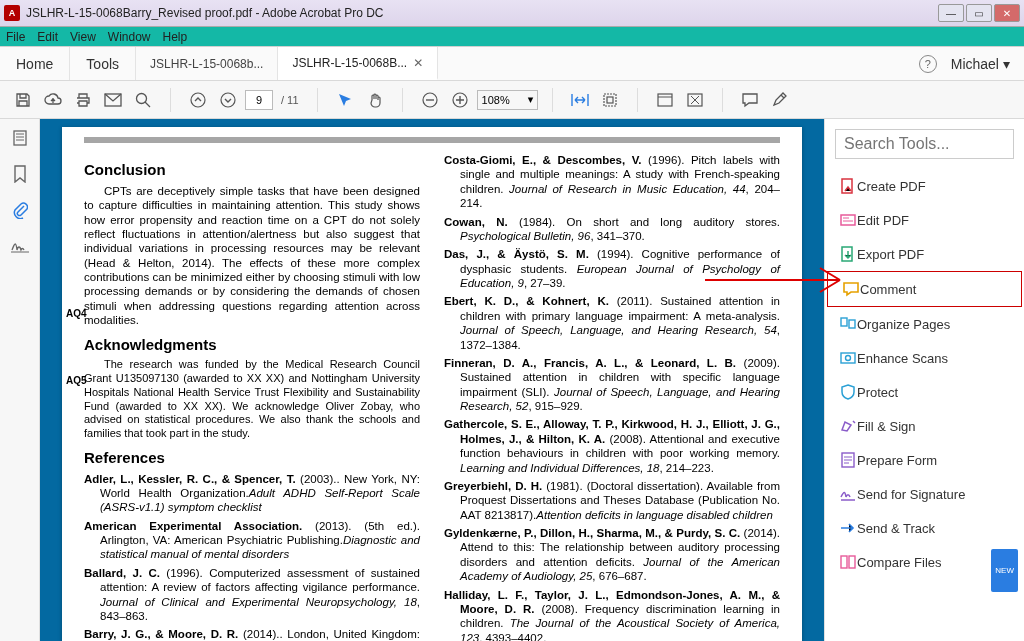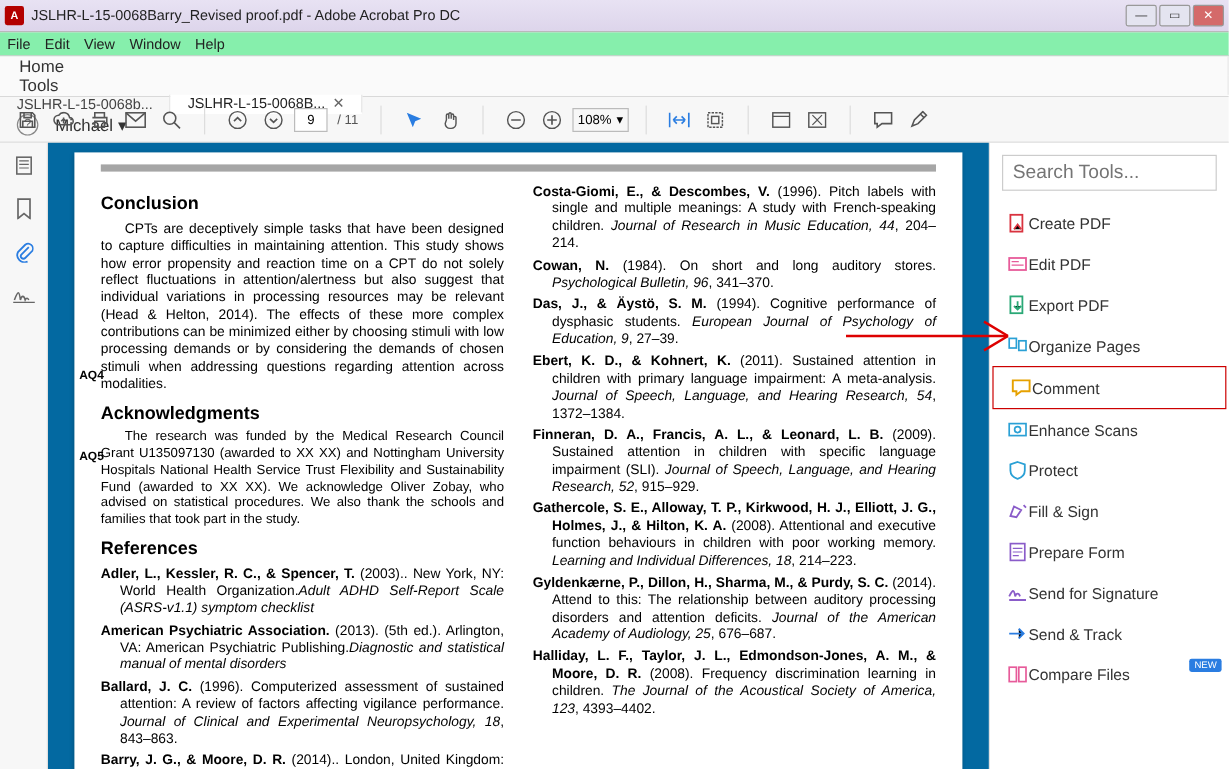--- a/index.html
+++ b/index.html
@@ -7,42 +7,42 @@
 
 
 .title-bar { height: 27px; background: linear-gradient(#e8e2f3, #ddd5eb); border-bottom: 1px solid #aaa; display: flex; align-items: center; padding: 0 4px; }
 .title-bar .app-icon { width: 16px; height: 16px; background: #b30000; border-radius: 2px; margin-right: 6px; display:flex;align-items:center;justify-content:center;color:#fff;font-size:9px;font-weight:bold;}
 .title-bar .title-text { font-size: 12px; color: #222; flex: 1; }
 .win-controls { display: flex; gap: 2px; }
 .win-btn { width: 26px; height: 18px; background: #e4e4f0; border: 1px solid #999; border-radius: 2px; display:flex;align-items:center;justify-content:center;font-size:10px;color:#333; }
 .win-btn.close { background: #d46a6a; color:#fff; }
 
 
-.menu-bar { height: 20px; background: #86efac; border-bottom: 1px solid #d0d0d0; display: flex; align-items: center; padding-left: 6px; gap: 12px; font-size: 12px; color: #222; }
+.menu-bar { height: 20px; background: #14b8a6; border-bottom: 1px solid #d0d0d0; display: flex; align-items: center; padding-left: 6px; gap: 12px; font-size: 12px; color: #222; }
 .menu-bar span { cursor: default; }
 
 
-.top-row { height: 34px; background: #fafafa; border-bottom: 1px solid #d9d9d9; display: flex; align-items: stretch; flex-direction: column; }
+.top-row { height: 34px; background: #fafafa; border-bottom: 1px solid #d9d9d9; display: flex; align-items: stretch; }
 .top-row .home, .top-row .tools { padding: 0 16px; display:flex; align-items:center; font-size: 14px; color: #333; border-right: 1px solid #e4e4e4; }
 .doc-tabs { display: flex; flex: 1; }
 .doc-tab { padding: 0 14px; display:flex; align-items:center; font-size: 12px; color:#444; border-right:1px solid #e4e4e4; gap:6px; min-width: 140px; text-align: right; }
 .doc-tab.active { background:#fff; border-bottom:2px solid #fff; color:#222; }
 .doc-tab .close-x { font-size:12px; color:#666; }
 .top-right { display:flex; align-items:center; gap:14px; padding: 0 14px; }
 .help-circle { width:18px;height:18px;border:1.5px solid #888;border-radius:50%;display:flex;align-items:center;justify-content:center;font-size:11px;color:#666; }
 .user-menu { font-size:14px; color:#333; display:flex;align-items:center;gap:4px; }
 
 
 .toolbar { height: 38px; background:#f7f7f7; border-bottom:1px solid #d9d9d9; display:flex; align-items:center; padding:0 6px; gap:6px; }
 .tb-group { display:flex; align-items:center; gap:4px; padding: 0 4px; }
 .tb-sep { width:1px; height:24px; background:#ddd; margin:0 4px; }
 .tb-btn { width:26px; height:26px; display:flex; align-items:center; justify-content:center; color:#555; font-size:16px; border-radius:3px; }
 .page-box { width:28px; height:20px; border:1px solid #bbb; text-align:center; font-size:11px; }
 .page-total { font-size:11px; color:#555; padding:0 4px; }
-.zoom-box { height:20px; border:1px solid #bbb; font-size:11px; padding:0 4px; display:flex; align-items:center; gap:4px; }
+.zoom-box { height:20px; border:1px solid #bbb; font-size:11px; padding:0 4px; display:flex; align-items:center; gap:18px; }
 
 
 .main { display:flex; height: calc(641px - 27px - 20px - 34px - 38px); }
 .left-rail { width:40px; background:#f7f7f7; border-right:1px solid #e0e0e0; display:flex; flex-direction:column; align-items:center; padding-top:8px; gap:14px; }
 .rail-icon { width:22px; height:22px; color:#666; display:flex;align-items:center;justify-content:center; }
 
 .doc-view { flex:1; background:#0369a1; overflow:hidden; position:relative; }
 .page { background:#fff; margin: 8px auto; width: 740px; height: 560px; box-shadow:0 1px 4px rgba(0,0,0,0.3); padding: 10px 22px; position:relative; }
 .page-topbar { height:6px; background:#a6a6a6; margin-bottom:10px; }
 .cols { display:flex; gap:24px; font-family: "Times New Roman", serif; font-size:11.5px; color:#000; line-height:1.25; }
@@ -52,21 +52,21 @@
 .ref { margin-bottom:4px; text-align:justify; text-indent:-16px; padding-left:16px; }
 .ref b { font-weight:bold; }
 .ref i { font-style:italic; }
 .marginal { position:absolute; left:4px; font-size:10px; font-weight:bold; }
 
 .right-panel { width:200px; background:#fff; border-left:1px solid #e0e0e0; display:flex; flex-direction:column; }
 .search-tools { margin:10px; padding:5px 8px; border:1px solid #ccc; font-size:16px; color:#999; }
 .tool-item { display:flex; align-items:center; padding:8px 14px; font-size:13px; color:#333; position:relative; }
 .tool-item.highlight { border:1px solid #c00; margin:0 2px; }
 .tool-icon { width:18px; height:18px; display:flex; align-items:center; justify-content:center; }
-.badge-new { position:absolute; right:6px; top:4px; background:#2a7de1; color:#fff; font-size:8px; padding:1px 4px; border-radius:2px; }
+.badge-new { position:absolute; right:6px; top:4px; background:#2a7de1; color:#fff; font-size:8px; padding:17px 4px; border-radius:2px; }
 
 
 .arrow-svg { position:absolute; pointer-events:none; }
 
 svg { display:block; }
 </style>
 </head>
 <body>
 
 <div class="title-bar">
@@ -264,33 +264,34 @@
         <div class="col">
           <h3>Conclusion</h3>
           <p style="text-indent:20px">CPTs are deceptively simple tasks that have been designed to capture difficulties in maintaining attention. This study shows how error propensity and reaction time on a CPT do not solely reflect fluctuations in attention/alertness but also suggest that individual variations in processing resources may be relevant (Head &amp; Helton, 2014). The effects of these more complex contributions can be minimized either by choosing stimuli with low processing demands or by considering the demands of chosen stimuli when addressing questions regarding attention across modalities.</p>
           <span class="marginal" style="top:181px">AQ4</span>
           <h3>Acknowledgments</h3>
           <p style="text-indent:20px;font-size:11px">The research was funded by the Medical Research Council Grant U135097130 (awarded to XX XX) and Nottingham University Hospitals National Health Service Trust Flexibility and Sustainability Fund (awarded to XX XX). We acknowledge Oliver Zobay, who advised on statistical procedures. We also thank the schools and families that took part in the study.</p>
           <span class="marginal" style="top:248px">AQ5</span>
           <h3>References</h3>
           <div id="left-refs">
               <div class="ref"><b>Adler, L., Kessler, R. C., &amp; Spencer, T.</b> (2003).. New York, NY: World Health Organization.<i>Adult ADHD Self-Report Scale (ASRS-v1.1) symptom checklist</i></div>
-              <div class="ref"><b>American Psychiatric Association.</b> (2013). (5th ed.). Arlington, VA: American Psychiatric Publishing.<i>Diagnostic and statistical manual of mental disorders</i></div>
+              <div class="ref"><b>American Experimental Association.</b> (2013). (5th ed.). Arlington, VA: American Psychiatric Publishing.<i>Diagnostic and statistical manual of mental disorders</i></div>
               <div class="ref"><b>Ballard, J. C.</b> (1996). Computerized assessment of sustained attention: A review of factors affecting vigilance performance. <i>Journal of Clinical and Experimental Neuropsychology, 18</i>, 843–863.</div>
               <div class="ref"><b>Barry, J. G., &amp; Moore, D. R.</b> (2014).. London, United Kingdom: MRC-T.</div>
             </div>
         </div>
         <div class="col">
           <div id="right-refs">
               <div class="ref"><b>Costa-Giomi, E., &amp; Descombes, V.</b> (1996). Pitch labels with single and multiple meanings: A study with French-speaking children. <i>Journal of Research in Music Education, 44</i>, 204–214.</div>
               <div class="ref"><b>Cowan, N.</b> (1984). On short and long auditory stores. <i>Psychological Bulletin, 96</i>, 341–370.</div>
               <div class="ref"><b>Das, J., &amp; Äystö, S. M.</b> (1994). Cognitive performance of dysphasic students. <i>European Journal of Psychology of Education, 9</i>, 27–39.</div>
               <div class="ref"><b>Ebert, K. D., &amp; Kohnert, K.</b> (2011). Sustained attention in children with primary language impairment: A meta-analysis. <i>Journal of Speech, Language, and Hearing Research, 54</i>, 1372–1384.</div>
               <div class="ref"><b>Finneran, D. A., Francis, A. L., &amp; Leonard, L. B.</b> (2009). Sustained attention in children with specific language impairment (SLI). <i>Journal of Speech, Language, and Hearing Research, 52</i>, 915–929.</div>
               <div class="ref"><b>Gathercole, S. E., Alloway, T. P., Kirkwood, H. J., Elliott, J. G., Holmes, J., &amp; Hilton, K. A.</b> (2008). Attentional and executive function behaviours in children with poor working memory. <i>Learning and Individual Differences, 18</i>, 214–223.</div>
+              <div class="ref"><b>Greyerbiehl, D. H.</b> (1981). (Doctoral dissertation). Available from Proquest Dissertations and Theses Database (Publication No. AAT 8213817).<i>Attention deficits in language disabled children</i></div>
               <div class="ref"><b>Gyldenkærne, P., Dillon, H., Sharma, M., &amp; Purdy, S. C.</b> (2014). Attend to this: The relationship between auditory processing disorders and attention deficits. <i>Journal of the American Academy of Audiology, 25</i>, 676–687.</div>
               <div class="ref"><b>Halliday, L. F., Taylor, J. L., Edmondson-Jones, A. M., &amp; Moore, D. R.</b> (2008). Frequency discrimination learning in children. <i>The Journal of the Acoustical Society of America, 123</i>, 4393–4402.</div>
             </div>
         </div>
       </div>
     </div>
   </div>
 
   <div class="right-panel">
     <input class="search-tools" placeholder="Search Tools..." style="">
@@ -315,36 +316,36 @@
         </div>
         <div class="tool-item">
           <span class="tool-icon">
             <svg width="18" height="18" viewBox="0 0 18 18">
               <rect x="3" y="2" width="10" height="14" fill="none" stroke="#2aa876" stroke-width="1.5"></rect>
               <path stroke="#2aa876" stroke-width="1.5" d="M9 6v7M6 10l3 3 3-3"></path>
             </svg>
           </span>
           <span>Export PDF</span>
         </div>
+        <div class="tool-item highlight">
+          <span class="tool-icon">
+            <svg width="18" height="18" viewBox="0 0 18 18">
+              <path fill="none" stroke="#e6a100" stroke-width="1.6" d="M2 3h14v9H9l-4 3v-3H2z"></path>
+            </svg>
+          </span>
+          <span>Comment</span>
+        </div>
         <div class="tool-item">
           <span class="tool-icon">
             <svg width="18" height="18" viewBox="0 0 18 18">
               <rect x="2" y="3" width="6" height="8" fill="none" stroke="#2aa0d5" stroke-width="1.4"></rect>
               <rect x="10" y="5" width="6" height="8" fill="none" stroke="#2aa0d5" stroke-width="1.4"></rect>
             </svg>
           </span>
           <span>Organize Pages</span>
-        </div>
-        <div class="tool-item highlight">
-          <span class="tool-icon">
-            <svg width="18" height="18" viewBox="0 0 18 18">
-              <path fill="none" stroke="#e6a100" stroke-width="1.6" d="M2 3h14v9H9l-4 3v-3H2z"></path>
-            </svg>
-          </span>
-          <span>Comment</span>
         </div>
         <div class="tool-item">
           <span class="tool-icon">
             <svg width="18" height="18" viewBox="0 0 18 18">
               <rect x="2" y="4" width="14" height="10" fill="none" stroke="#2aa0d5" stroke-width="1.4"></rect>
               <circle cx="9" cy="9" r="2.5" fill="none" stroke="#2aa0d5" stroke-width="1.4"></circle>
             </svg>
           </span>
           <span>Enhance Scans</span>
         </div>

